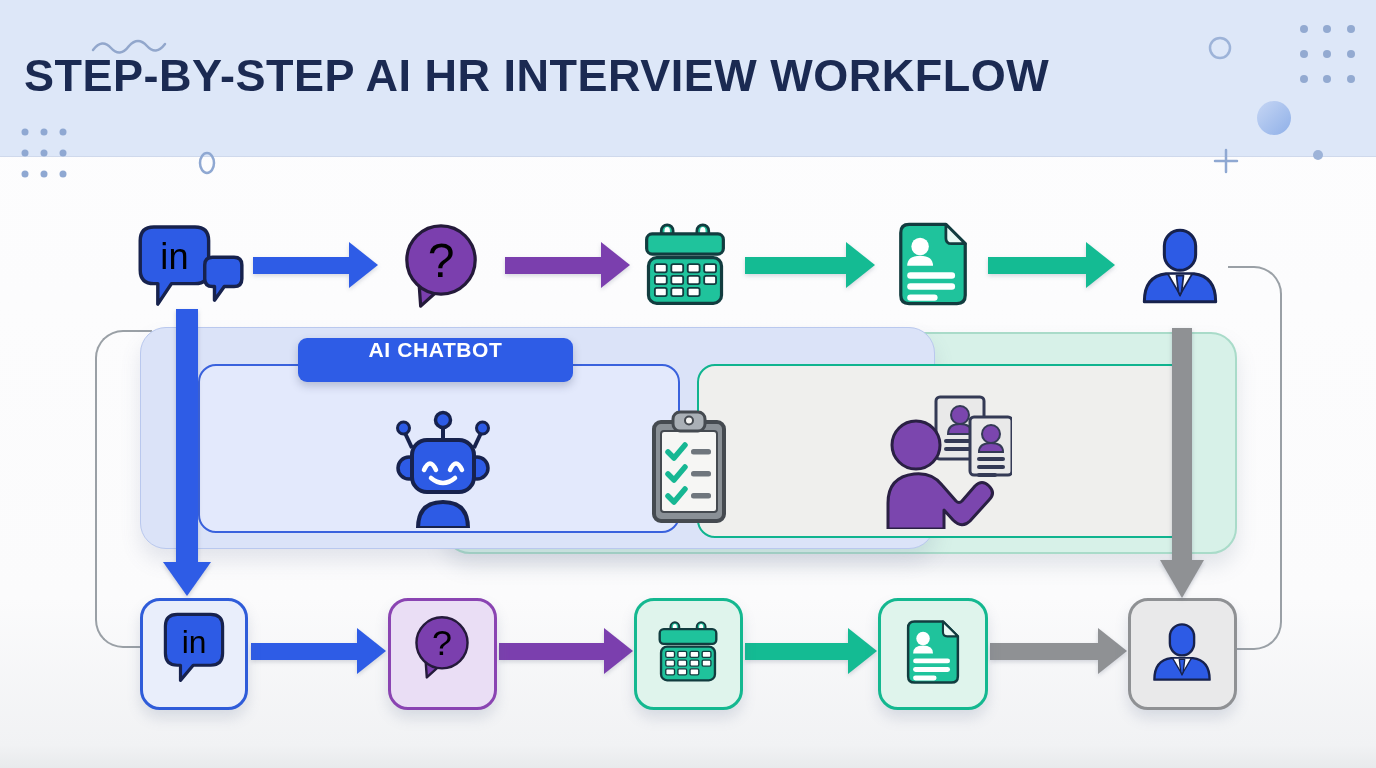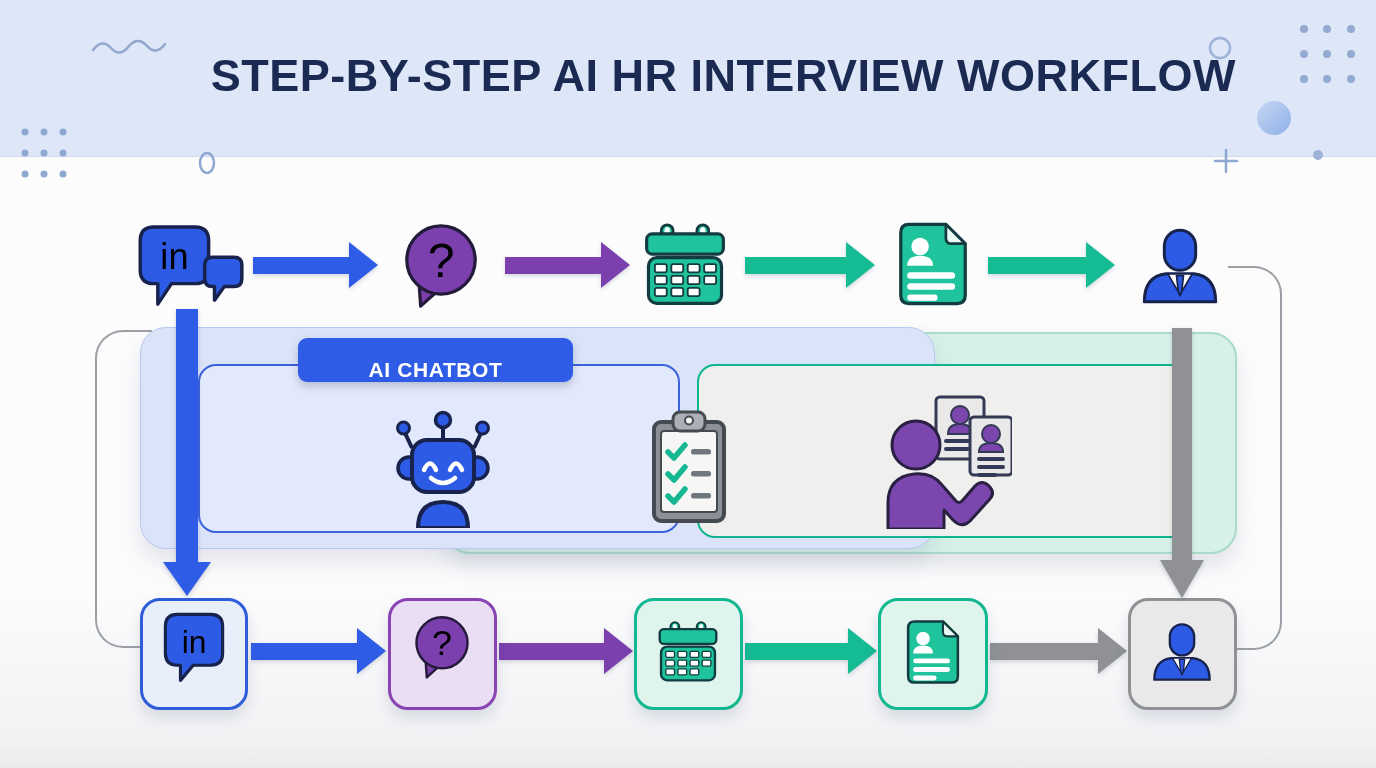--- a/index.html
+++ b/index.html
@@ -2,37 +2,37 @@
 <html><head>
 <meta charset="utf-8">
 <style>
   html,body{margin:0;padding:0;}
   body{font-family:"Liberation Sans",sans-serif;background:#e9ecf1;}
   .stage{position:relative;width:1376px;height:768px;overflow:hidden;
          background:linear-gradient(180deg,#fdfdfe 0%,#fbfbfc 78%,#f1f2f4 97%,#e8eaec 100%);}
   
   .header{position:absolute;left:0;top:0;width:1376px;height:156px;background:#dde7f8;
           box-shadow:0 1px 0 #cfd9ec;}
-  .title{position:absolute;left:0;top:50px;width:1236px;text-align:right;
-         font-size:45px;font-weight:800;letter-spacing:.5px;color:#1b2a52;}
+  .title{position:absolute;left:0;top:50px;width:1236px;text-align:left;
+         font-size:45px;font-weight:800;letter-spacing:.5px;color:#1b2a52;padding-left:24px;}
   .deco{position:absolute;}
   
   .panel{position:absolute;box-sizing:border-box;}
   .panel-mint{left:444px;top:332px;width:793px;height:222px;border-radius:26px;
               background:#d7f1e8;border:2px solid #a9dbc9;z-index:2;
               box-shadow:0 12px 20px rgba(110,130,150,.18);}
   .panel-lavender{left:140px;top:327px;width:795px;height:222px;border-radius:26px;
               background:#dbe3f8;border:1.5px solid #b9c8ee;z-index:3;
               box-shadow:0 12px 20px rgba(100,115,150,.16);}
   .panel-ai{left:198px;top:364px;width:482px;height:169px;border-radius:18px;
               background:#e3e9fc;border:2.5px solid #3a62dd;z-index:4;}
   .panel-hr{left:697px;top:364px;width:492px;height:174px;border-radius:18px;
               background:#efefed;border:2.5px solid #10b48f;z-index:4;}
   .badge{position:absolute;top:338px;height:44px;border-radius:9px;z-index:5;
-         display:flex;align-items:flex-end;justify-content:center;color:#fff;
+         display:flex;align-items:flex-start;justify-content:center;color:#fff;
          font-size:21px;font-weight:700;letter-spacing:.6px;
          box-shadow:0 4px 8px rgba(40,50,90,.25);}
   .badge-ai{left:298px;width:275px;background:#2e5ce6;}
   .badge-hr{left:808px;width:276px;background:#7b3fae;}
   
   .fbox{position:absolute;top:598px;width:108px;height:112px;border-radius:20px;
         box-sizing:border-box;z-index:4;box-shadow:0 8px 14px rgba(90,105,140,.18);}
   .fbox-linkedin{left:140px;background:#e9eefb;border:3px solid #2f5cd9;}
   .fbox-question{left:388px;background:#eadef5;border:3px solid #8a44b2;}
   .fbox-calendar{left:634px;background:#dff4ec;border:3px solid #14b890;}

